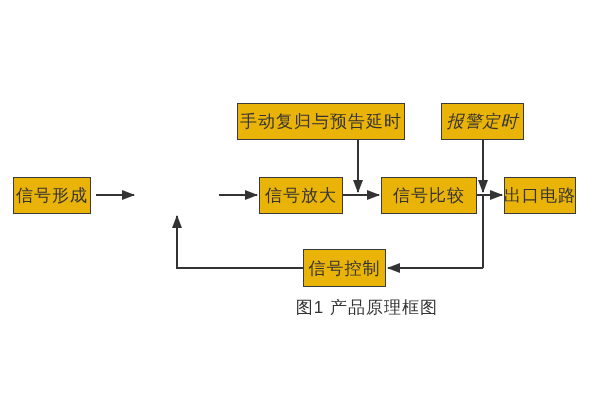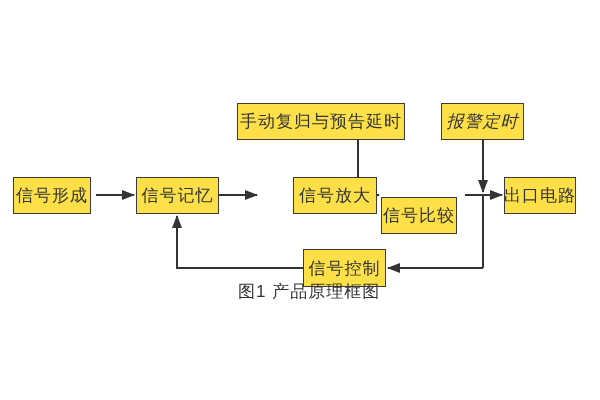--- a/index.html
+++ b/index.html
@@ -22,40 +22,40 @@
     width: 600px;
     height: 400px;
   }
   .node {
     position: absolute;
     box-sizing: border-box;
     display: flex;
     align-items: center;
     justify-content: center;
     border: 1.5px solid #3b3b3b;
-    background: #fde047;
+    background: #eab308;
     color: #333333;
     font-size: 17px;
     letter-spacing: 1px;
     white-space: nowrap;
   }
   .node-signal-formation { left: 13px;  top: 177px; width: 78px;  height: 37px; }
   .node-signal-memory    { left: 136px; top: 177px; width: 83px;  height: 37px; }
-  .node-signal-amplify   { left: 259px; top: 177px; width: 84px;  height: 37px; margin-left: 34px; }
-  .node-signal-compare   { left: 381px; top: 177px; width: 76px;  height: 37px; margin-top: 20px; }
+  .node-signal-amplify   { left: 259px; top: 177px; width: 84px;  height: 37px; }
+  .node-signal-compare   { left: 381px; top: 177px; width: 96px;  height: 37px; }
   .node-output-circuit   { left: 504px; top: 177px; width: 72px;  height: 37px; }
   .node-manual-reset     { left: 237px; top: 103px; width: 168px; height: 37px; }
   .node-alarm-timer      { left: 441px; top: 103px; width: 83px;  height: 37px; font-style: italic; }
   .node-signal-control   { left: 303px; top: 249px; width: 83px;  height: 38px; }
   .caption {
     position: absolute;
     left: 238px;
-    top: 280px;
+    top: 296px;
     width: 200px;
-    text-align: left;
+    text-align: right;
     color: #333333;
     font-size: 17px;
     letter-spacing: 1px;
   }
 </style>
 </head>
 <body>
 
 <div class="canvas">
 
@@ -75,21 +75,20 @@
     <line x1="483" y1="140" x2="483" y2="192" stroke="#333333" stroke-width="2" marker-end="url(#arrow)"></line>
 
     <line x1="483" y1="196" x2="483" y2="268" stroke="#333333" stroke-width="2"></line>
     <line x1="483" y1="268" x2="388" y2="268" stroke="#333333" stroke-width="2" marker-end="url(#arrow)"></line>
 
     <line x1="303" y1="268" x2="177" y2="268" stroke="#333333" stroke-width="2"></line>
     <line x1="177" y1="269" x2="177" y2="216" stroke="#333333" stroke-width="2" marker-end="url(#arrow)"></line>
   </svg>
 
   <div class="node node-signal-formation">信号形成</div>
-  <div class="node node-signal-memory">信号记忆</div>
   <div class="node node-signal-amplify">信号放大</div>
   <div class="node node-signal-compare">信号比较</div>
   <div class="node node-output-circuit">出口电路</div>
   <div class="node node-manual-reset">手动复归与预告延时</div>
   <div class="node node-alarm-timer">报警定时</div>
   <div class="node node-signal-control">信号控制</div>
 
   <div class="caption">图1 产品原理框图</div>
 
 </div>

